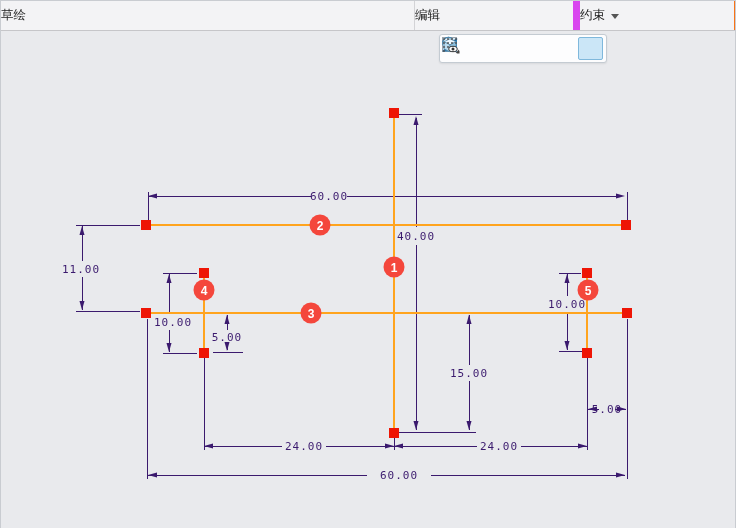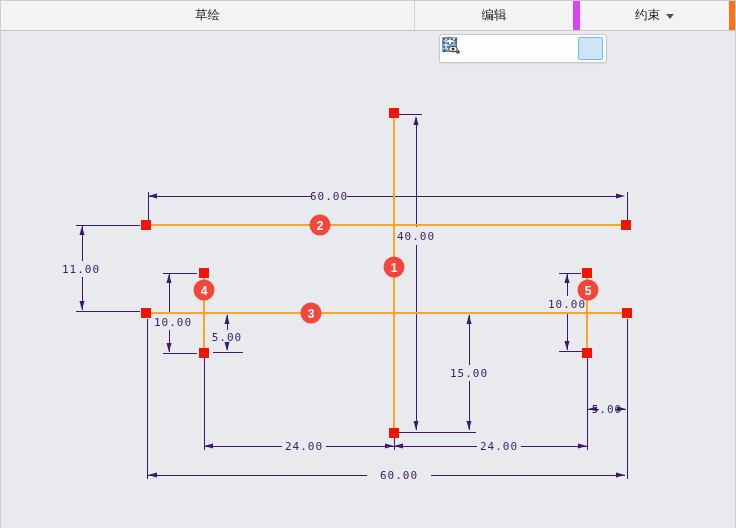--- a/index.html
+++ b/index.html
@@ -5,24 +5,24 @@
   :root{
     --line:#FFA41E; --endpoint:#EE1505; --dimension:#3B1A6E; --badge:#F4473C;
     --canvas:#E9EAED; --ribbon:#F3F3F5; --ribbon-border:#C6C6C9;
     --panel-border:#C4CBD2; --active-bg:#CBE6F7; --active-border:#7FB8DC;
   }
   *{margin:0;padding:0;box-sizing:border-box;}
   body{width:736px;height:528px;overflow:hidden;font-family:"Liberation Sans",sans-serif;background:var(--canvas);}
   .app{width:736px;height:528px;position:relative;border:1px solid #c9ccd1;}
   
   .ribbon{display:flex;height:30px;background:var(--ribbon);border-bottom:1px solid var(--ribbon-border);}
-  .tab{display:flex;align-items:center;justify-content:center;font-size:12.5px;color:#222;cursor:default;}
+  .tab{display:flex;align-items:center;font-size:12.5px;color:#222;cursor:default;}
   .tab-1{width:414px;border-right:1px solid #d3d3d6;}
   .tab-2{width:165px;border-right:7px solid #d946ef;}
-  .tab-3{width:155px;border-right:6px solid #f97316;}
+  .tab-3{width:155px;border-right:1px solid #f97316;}
   .caret{width:0;height:0;border-left:4px solid transparent;border-right:4px solid transparent;border-top:5px solid #555;margin-left:6px;margin-top:2px;}
   
   .canvas{position:absolute;left:0;top:30px;width:734px;height:497px;background:var(--canvas);}
   .canvas svg{position:absolute;left:0;top:0;}
   
   .viewbar{position:absolute;left:438px;top:3px;height:29px;background:#FDFDFE;border:1px solid var(--panel-border);border-radius:3px;display:flex;align-items:center;padding:2px 3px;gap:2px;box-shadow:0 1px 2px rgba(0,0,0,.08);}
   .vbtn{width:25px;height:23px;display:flex;align-items:center;justify-content:center;border:1px solid transparent;border-radius:2px;background:transparent;cursor:pointer;}
   .vbtn.active{background:var(--active-bg);border-color:var(--active-border);}
   
   .ol{stroke:var(--line);stroke-width:2;fill:none;}

